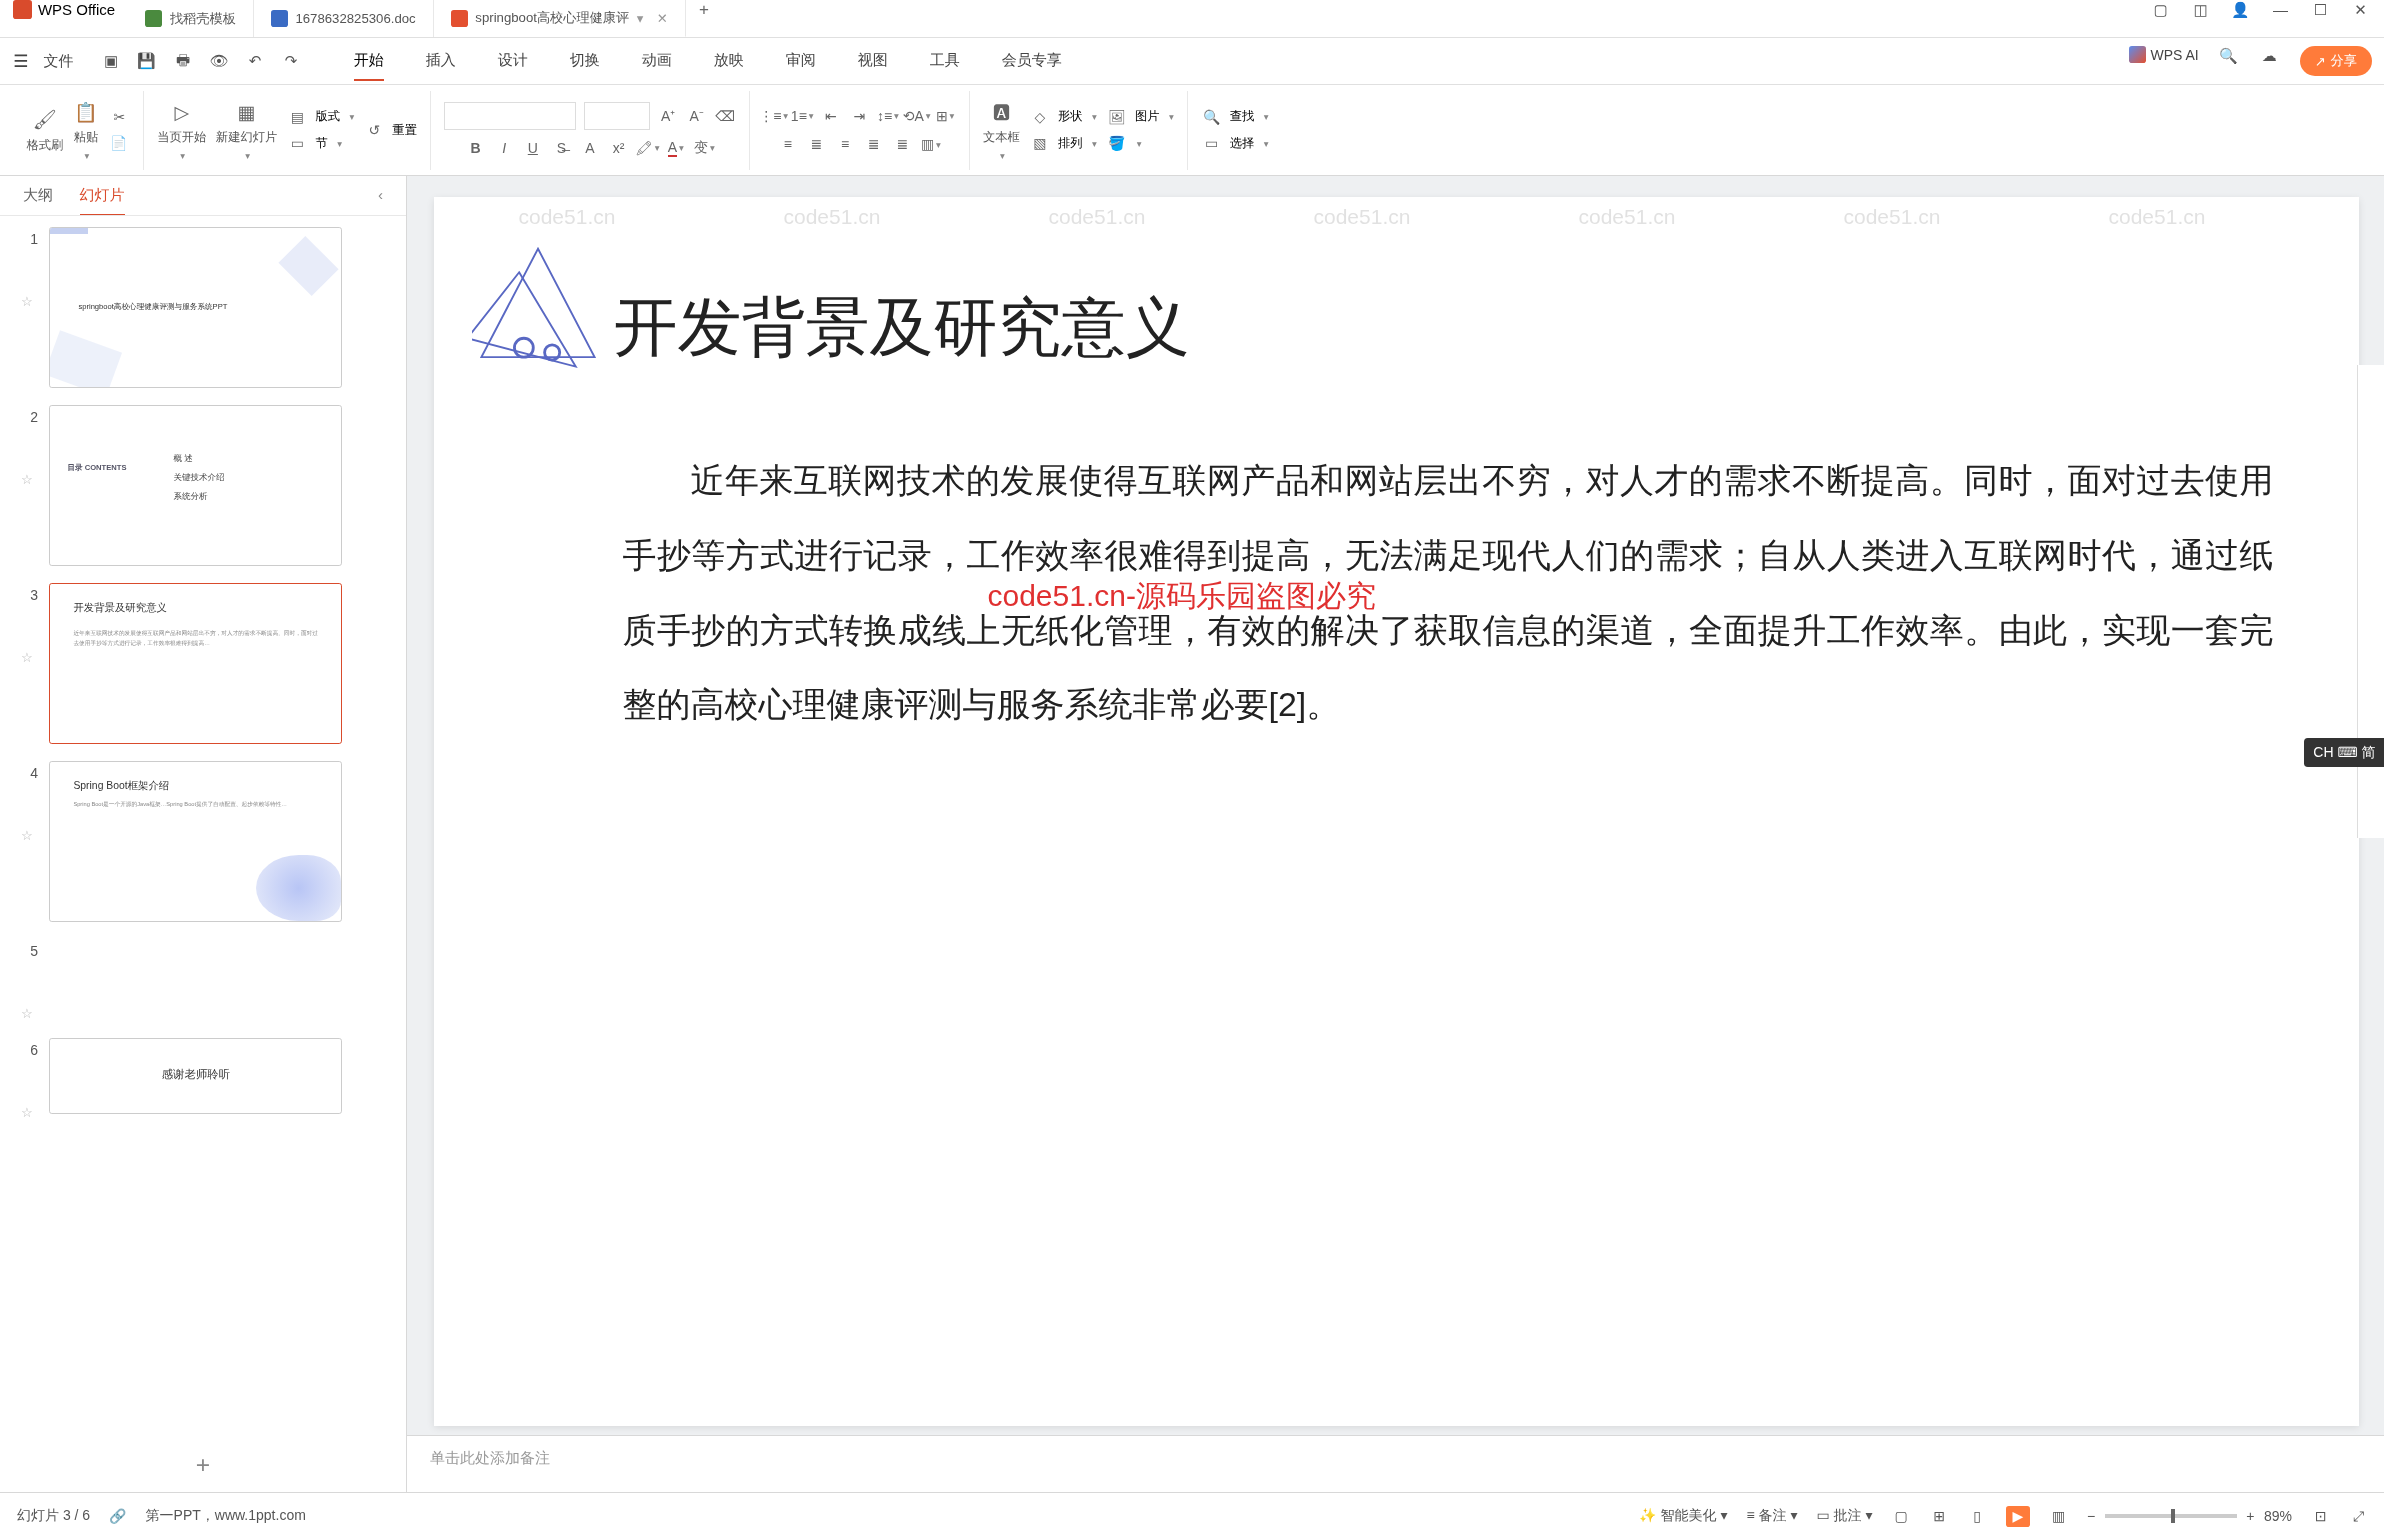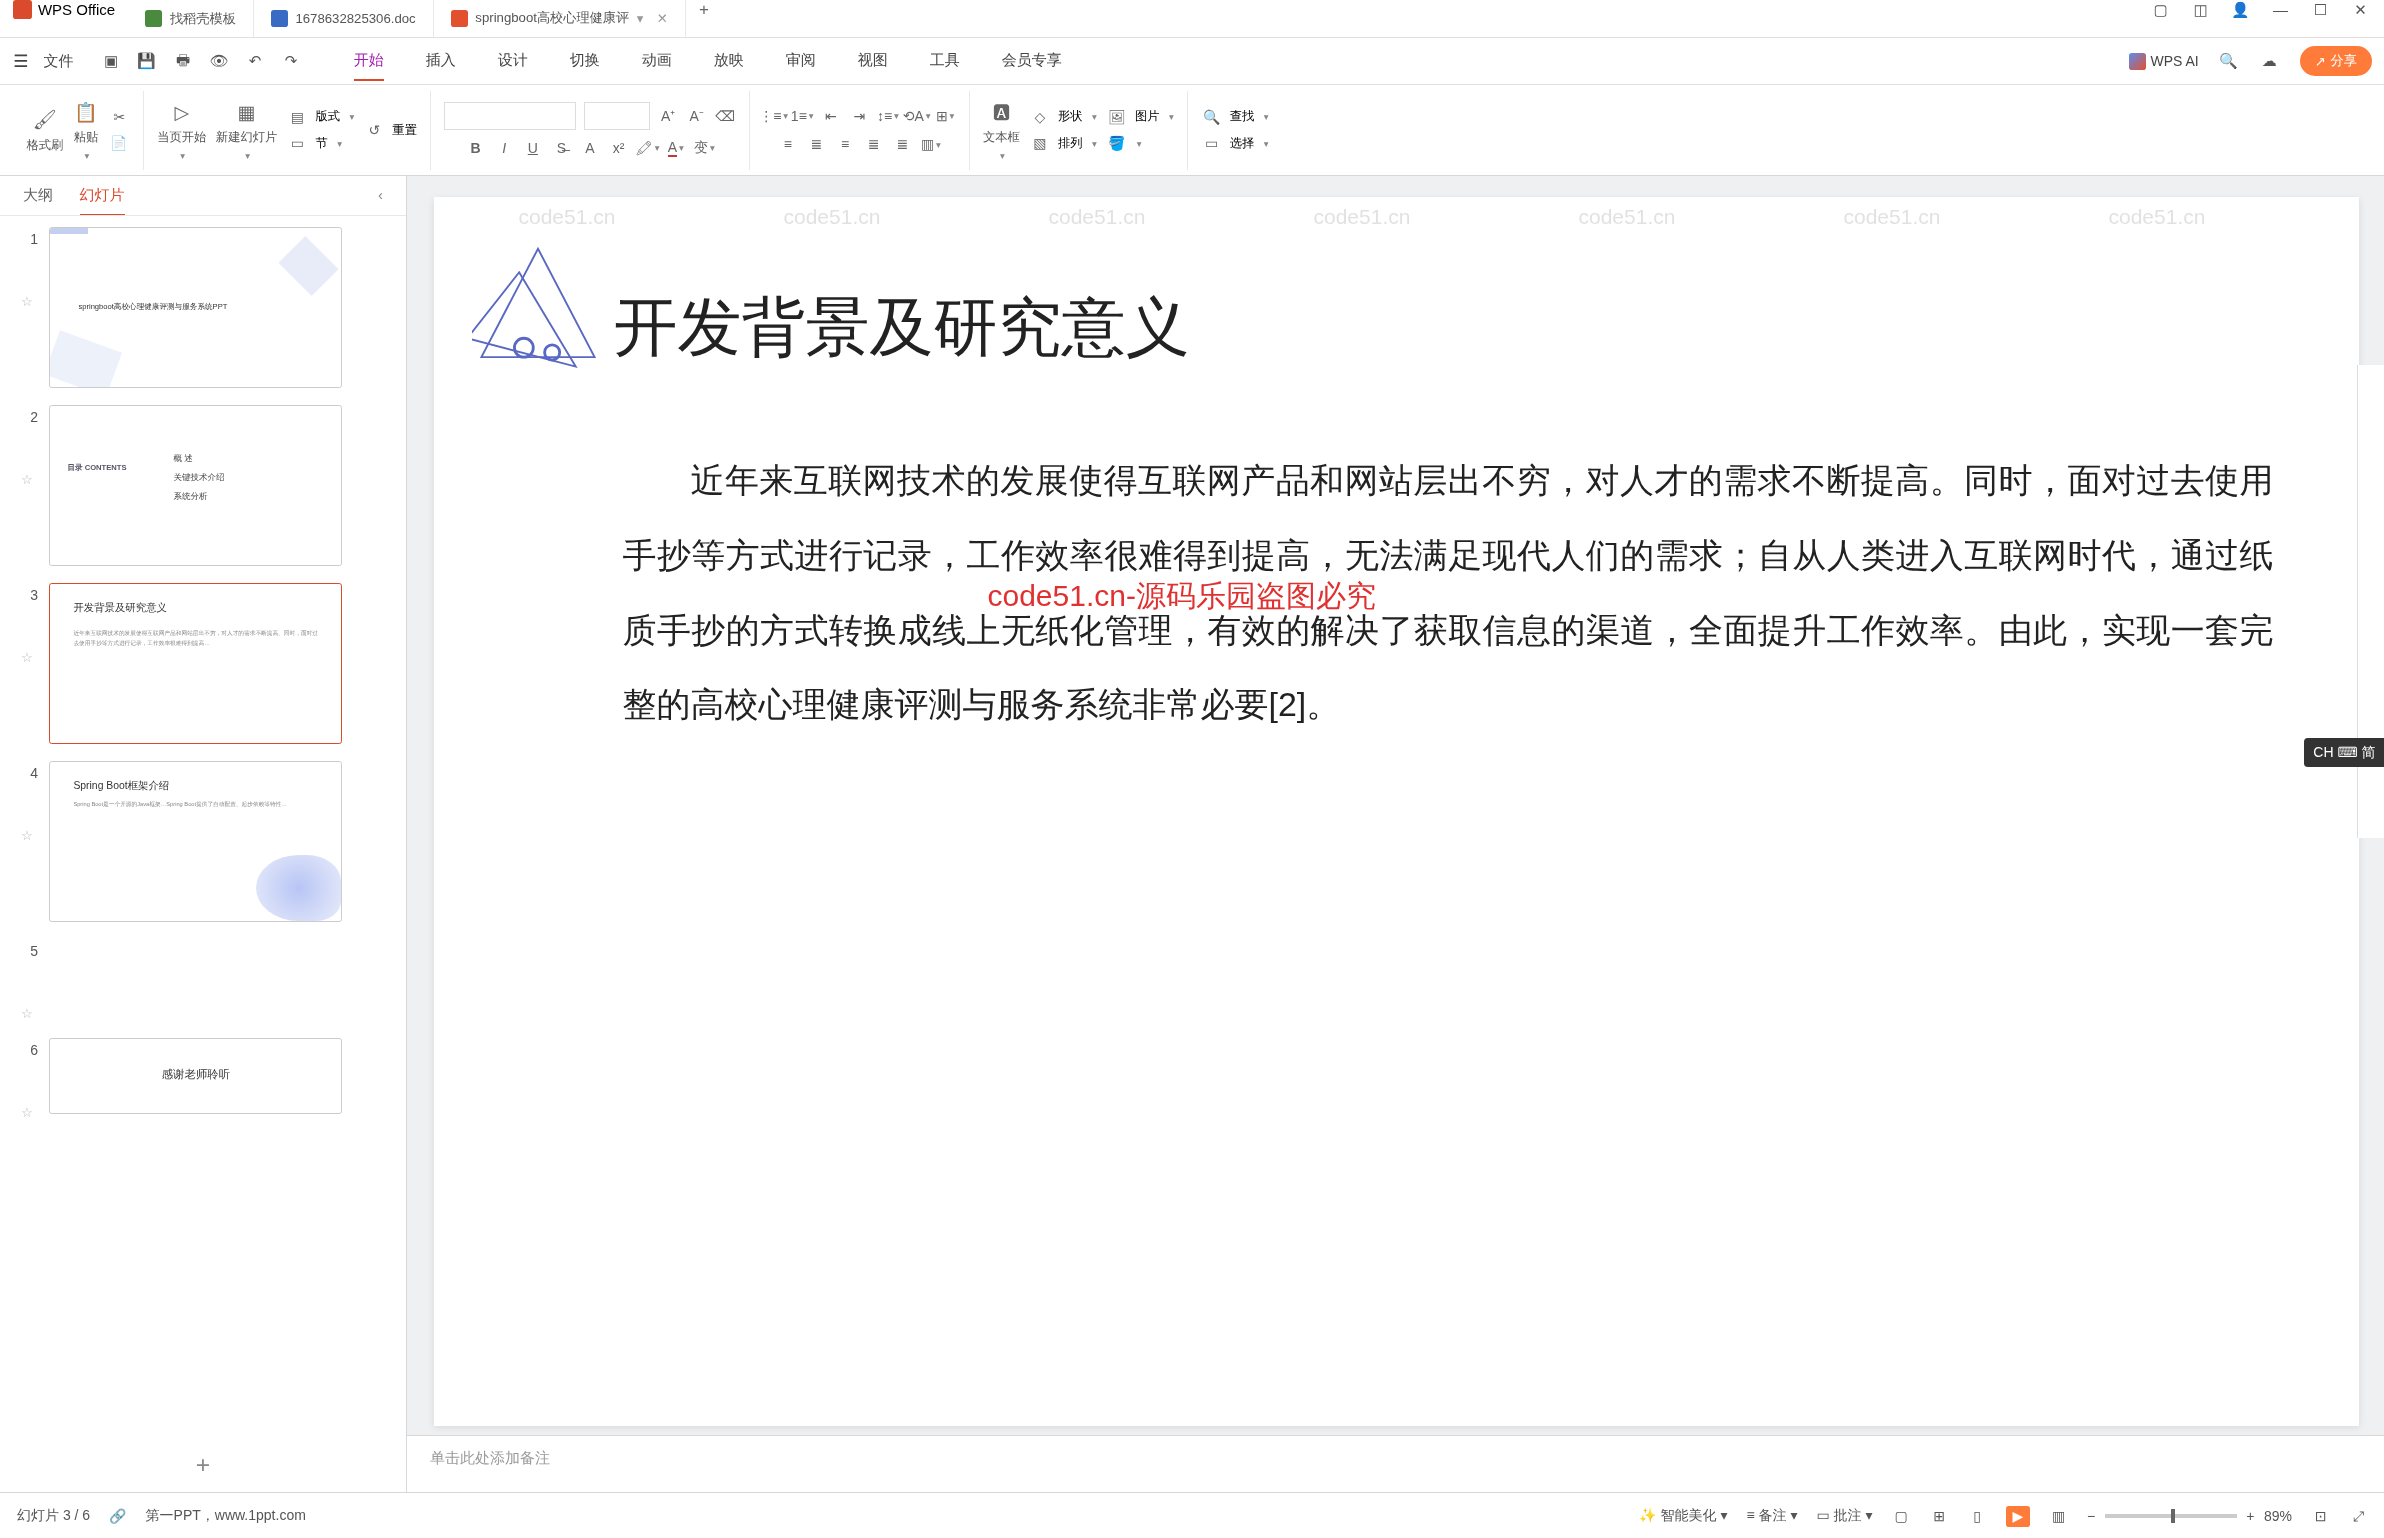--- a/index.html
+++ b/index.html
@@ -19,22 +19,22 @@
 .win-controls{margin-left:auto;display:flex;gap:21px;padding-right:15px;align-items:center}
 .win-btn{width:19px;height:19px;display:flex;align-items:center;justify-content:center;color:#555}
 .menubar{height:47px;background:#fff;display:flex;align-items:center;padding:0 13.2px;border-bottom:0.9px solid #e0e0e0}
 .menu-left{display:flex;align-items:center;gap:15px}
 .hmbg{font-size:17px;color:#444}
 .file-lbl{font-size:15px;color:#444}
 .qicons{display:flex;gap:17px;margin-left:13.2px}
 .qicon{width:19px;height:19px;color:#555;display:flex;align-items:center;justify-content:center}
 .menu-tabs{display:flex;gap:42px;margin-left:53px}
 .mtab{font-size:15px;color:#444;padding:9.5px 0}
-.mtab.active{color:#a21caf;border-bottom:2.8px solid #d94b2c}
-.menu-right{margin-left:auto;display:flex;align-items:center;gap:21px}
+.mtab.active{color:#000000;border-bottom:2.8px solid #d94b2c}
+.menu-right{margin-left:auto;display:flex;align-items:flex-start;gap:21px}
 .wps-ai{display:flex;align-items:center;gap:4.7px;font-size:14px;color:#444}
 .ai-logo{width:17px;height:17px;background:linear-gradient(135deg,#5b8def,#e35030);border-radius:2.8px}
 .share-btn{background:#ff7b3a;color:#fff;padding:5.7px 15px;border-radius:15px;font-size:13.2px;display:flex;align-items:center;gap:4.7px}
 .ribbon{height:91px;background:#fff;display:flex;align-items:center;padding:3.8px 13.2px;border-bottom:0.9px solid #d8d8d8;gap:0}
 .rgroup{display:flex;flex-direction:column;align-items:center;padding:0 13.2px;border-right:0.9px solid #e8e8e8;height:79px;justify-content:center}
 .rgroup.inline{flex-direction:row;gap:9.5px}
 .rbtn{display:flex;flex-direction:column;align-items:center;gap:3.8px;font-size:12.3px;color:#555}
 .rbtn-ic{width:26.5px;height:26.5px;display:flex;align-items:center;justify-content:center;font-size:19px;color:#666}
 .rbtn-sm{width:21px;height:21px;display:flex;align-items:center;justify-content:center;color:#666;font-size:14px}
 .font-sel{width:132px;height:28px;border:0.9px solid #ddd;background:#fff;font-size:13.2px;padding:0 7.6px}

